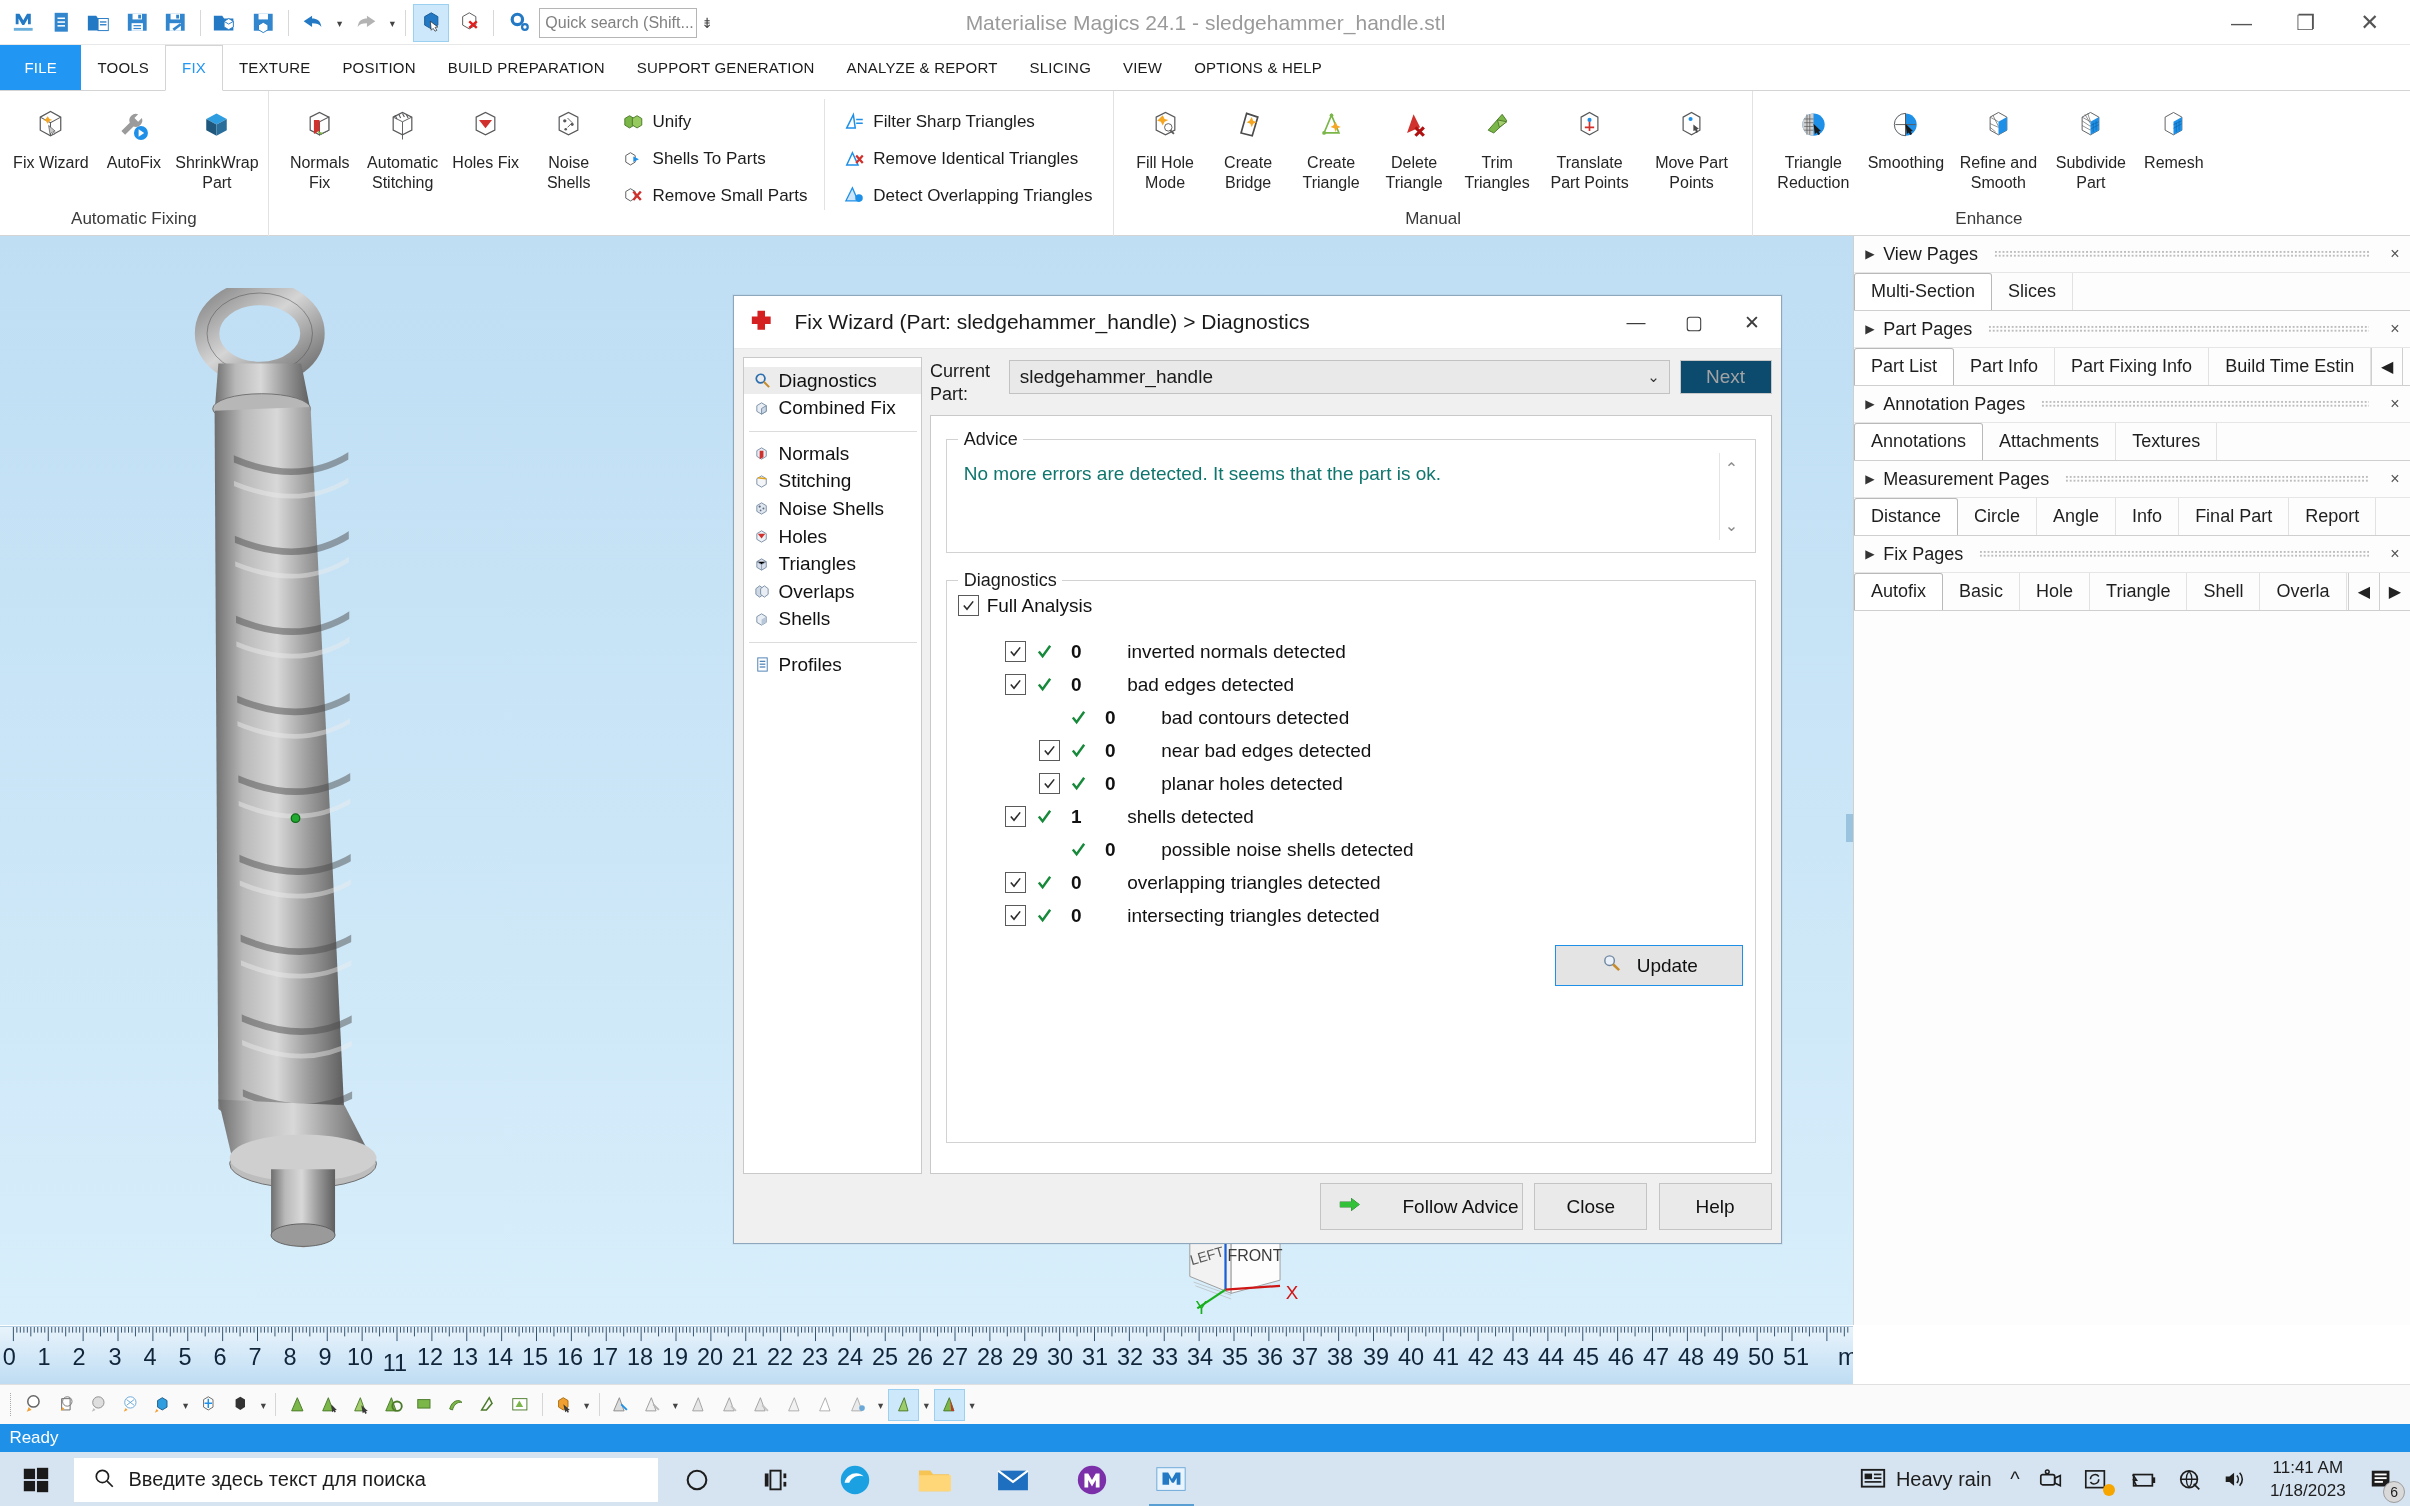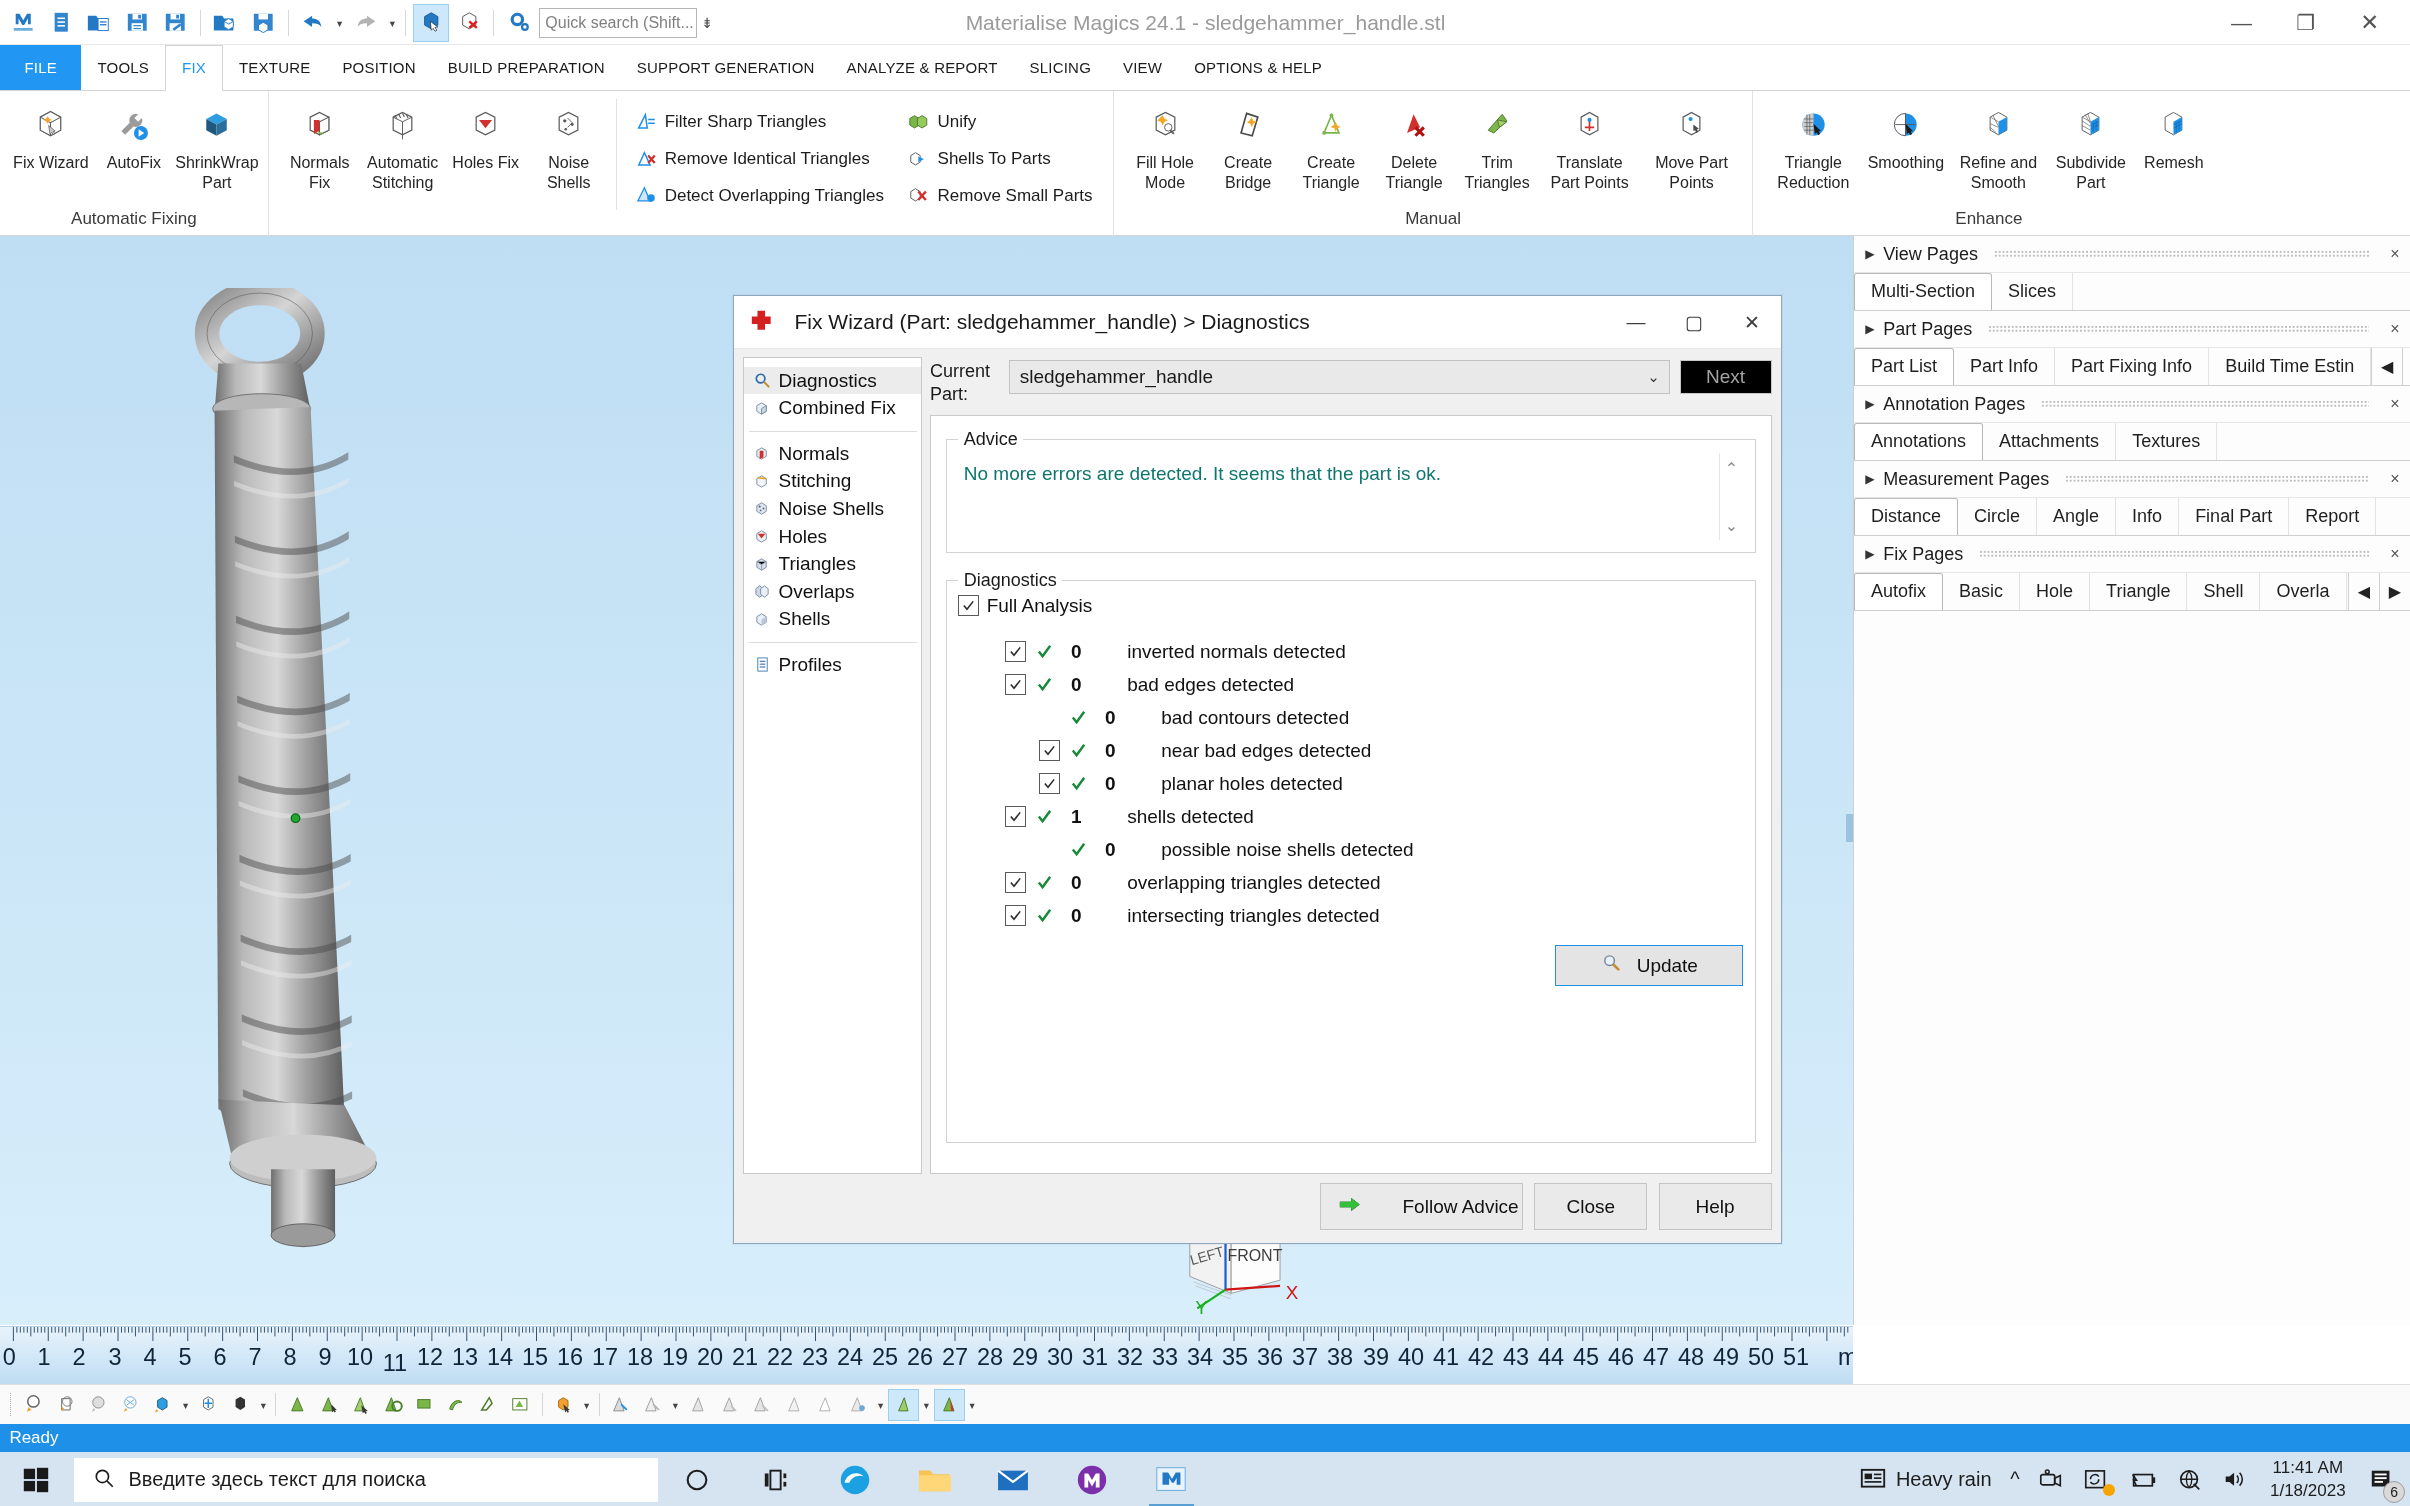--- a/index.html
+++ b/index.html
@@ -199,21 +199,21 @@
   .dlg-right { flex: 1; display: flex; flex-direction: column; }
   .cur-row { display: flex; align-items: flex-start; gap: 9.4px; padding: 3.8px 0 9.4px 0; }
   .cur-lbl { font-size: 18px; color: #1a1a1a; line-height: 1.25; width: 70px; }
   .combo {
     flex: 1; height: 34px; background: #e9e9e9; border: 0.9px solid #c2c2c2;
     display: flex; align-items: center; padding: 0 9.4px; font-size: 19px; color: #1a1a1a;
   }
   .combo .cv { flex: 1; }
   .combo .cc { font-size: 15px; color: #333; }
   .btn-next {
-    width: 92px; height: 34px; background: #000000; border: 0.9px solid #c8c8c8;
+    width: 92px; height: 34px; background: #0c4a6e; border: 0.9px solid #c8c8c8;
     display: flex; align-items: center; justify-content: center; font-size: 19px; color: #a3a3a3;
   }
 
   .panel { background: #fff; border: 0.9px solid #c9c9c9; flex: 1; display: flex; flex-direction: column; padding: 13px 15px; }
 
   fieldset.gb { border: 0.9px solid #d2d2d2; padding: 3.8px 11.3px 11.3px 11.3px; margin-bottom: 17px; }
   fieldset.gb > legend { font-size: 18px; color: #1a1a1a; padding: 0 5.6px; }
   .advice-wrap { display: flex; min-height: 87px; }
   .advice-text { flex: 1; font-size: 19px; color: #0f766e; padding: 9.4px 5.6px; }
   .advice-scroll { width: 24.5px; border-left: 0.9px solid #e4e4e4; display: flex; flex-direction: column;
@@ -452,20 +452,50 @@
                 <path d="M12 13l10-5 10 5v14l-10 5-10-5z" fill="#fff" stroke="#58595b" stroke-width="1.3"></path>
                 <circle cx="18" cy="17" r="1.8" fill="#58595b"></circle>
                 <circle cx="26" cy="21" r="1.6" fill="#58595b"></circle>
                 <circle cx="19" cy="26" r="1.4" fill="#58595b"></circle>
                 <path d="M21 14l5 5-5 5" fill="none" stroke="#58595b" stroke-width="1"></path>
               </svg>
           </div>
           <div class="lbl">Noise Shells</div>
         </div>
 
+        <div class="rlist">
+          <div class="rlist-item">
+            <span class="ico">
+              <svg width="22.6" height="22.6" viewBox="0 0 24 24">
+                  <path d="M3 8l5-3 5 3v7l-5 3-5-3z" fill="#7ab648" stroke="#4b7a2a"></path>
+                  <path d="M11 8l5-3 5 3v7l-5 3-5-3z" fill="#96c95e" stroke="#4b7a2a"></path>
+                </svg>
+            </span>
+            <span>Unify</span>
+          </div>
+          <div class="rlist-item">
+            <span class="ico">
+              <svg width="22.6" height="22.6" viewBox="0 0 24 24">
+                  <path d="M4 8l5-3 5 3v7l-5 3-5-3z" fill="#fff" stroke="#58595b"></path>
+                  <path d="M12 9l6 3-6 3z" fill="#1e90e8"></path>
+                </svg>
+            </span>
+            <span>Shells To Parts</span>
+          </div>
+          <div class="rlist-item">
+            <span class="ico">
+              <svg width="22.6" height="22.6" viewBox="0 0 24 24">
+                  <path d="M4 8l5-3 5 3v7l-5 3-5-3z" fill="#fff" stroke="#58595b"></path>
+                  <path d="M12 8l8 9M20 8l-8 9" stroke="#d0312d" stroke-width="2.6"></path>
+                </svg>
+            </span>
+            <span>Remove Small Parts</span>
+          </div>
+        </div>
+
         <div class="rlist" style="border-left:0.9px solid #e2e2e2; margin-left:5.6px; padding-left:13px;">
           <div class="rlist-item">
             <span class="ico">
               <svg width="22.6" height="22.6" viewBox="0 0 24 24">
                   <path d="M4 18L11 4l2 14z" fill="none" stroke="#1e90e8" stroke-width="1.6"></path>
                   <path d="M14 9h7M14 13h7" stroke="#1e90e8" stroke-width="1.6"></path>
                 </svg>
             </span>
             <span>Filter Sharp Triangles</span>
           </div>
@@ -479,50 +509,20 @@
             <span>Remove Identical Triangles</span>
           </div>
           <div class="rlist-item">
             <span class="ico">
               <svg width="22.6" height="22.6" viewBox="0 0 24 24">
                   <path d="M3 18L10 4l6 14z" fill="#cfe6fa" stroke="#1e90e8" stroke-width="1.4"></path>
                   <circle cx="17" cy="15" r="4" fill="#1e90e8"></circle>
                 </svg>
             </span>
             <span>Detect Overlapping Triangles</span>
-          </div>
-        </div>
-
-        <div class="rlist">
-          <div class="rlist-item">
-            <span class="ico">
-              <svg width="22.6" height="22.6" viewBox="0 0 24 24">
-                  <path d="M3 8l5-3 5 3v7l-5 3-5-3z" fill="#7ab648" stroke="#4b7a2a"></path>
-                  <path d="M11 8l5-3 5 3v7l-5 3-5-3z" fill="#96c95e" stroke="#4b7a2a"></path>
-                </svg>
-            </span>
-            <span>Unify</span>
-          </div>
-          <div class="rlist-item">
-            <span class="ico">
-              <svg width="22.6" height="22.6" viewBox="0 0 24 24">
-                  <path d="M4 8l5-3 5 3v7l-5 3-5-3z" fill="#fff" stroke="#58595b"></path>
-                  <path d="M12 9l6 3-6 3z" fill="#1e90e8"></path>
-                </svg>
-            </span>
-            <span>Shells To Parts</span>
-          </div>
-          <div class="rlist-item">
-            <span class="ico">
-              <svg width="22.6" height="22.6" viewBox="0 0 24 24">
-                  <path d="M4 8l5-3 5 3v7l-5 3-5-3z" fill="#fff" stroke="#58595b"></path>
-                  <path d="M12 8l8 9M20 8l-8 9" stroke="#d0312d" stroke-width="2.6"></path>
-                </svg>
-            </span>
-            <span>Remove Small Parts</span>
           </div>
         </div>
       </div>
     </div>
 
     <div class="rgroup">
       <div class="rgroup-items">
         <div class="rbtn">
           <div class="ico">
             <svg width="41" height="41" viewBox="0 0 44 44">

